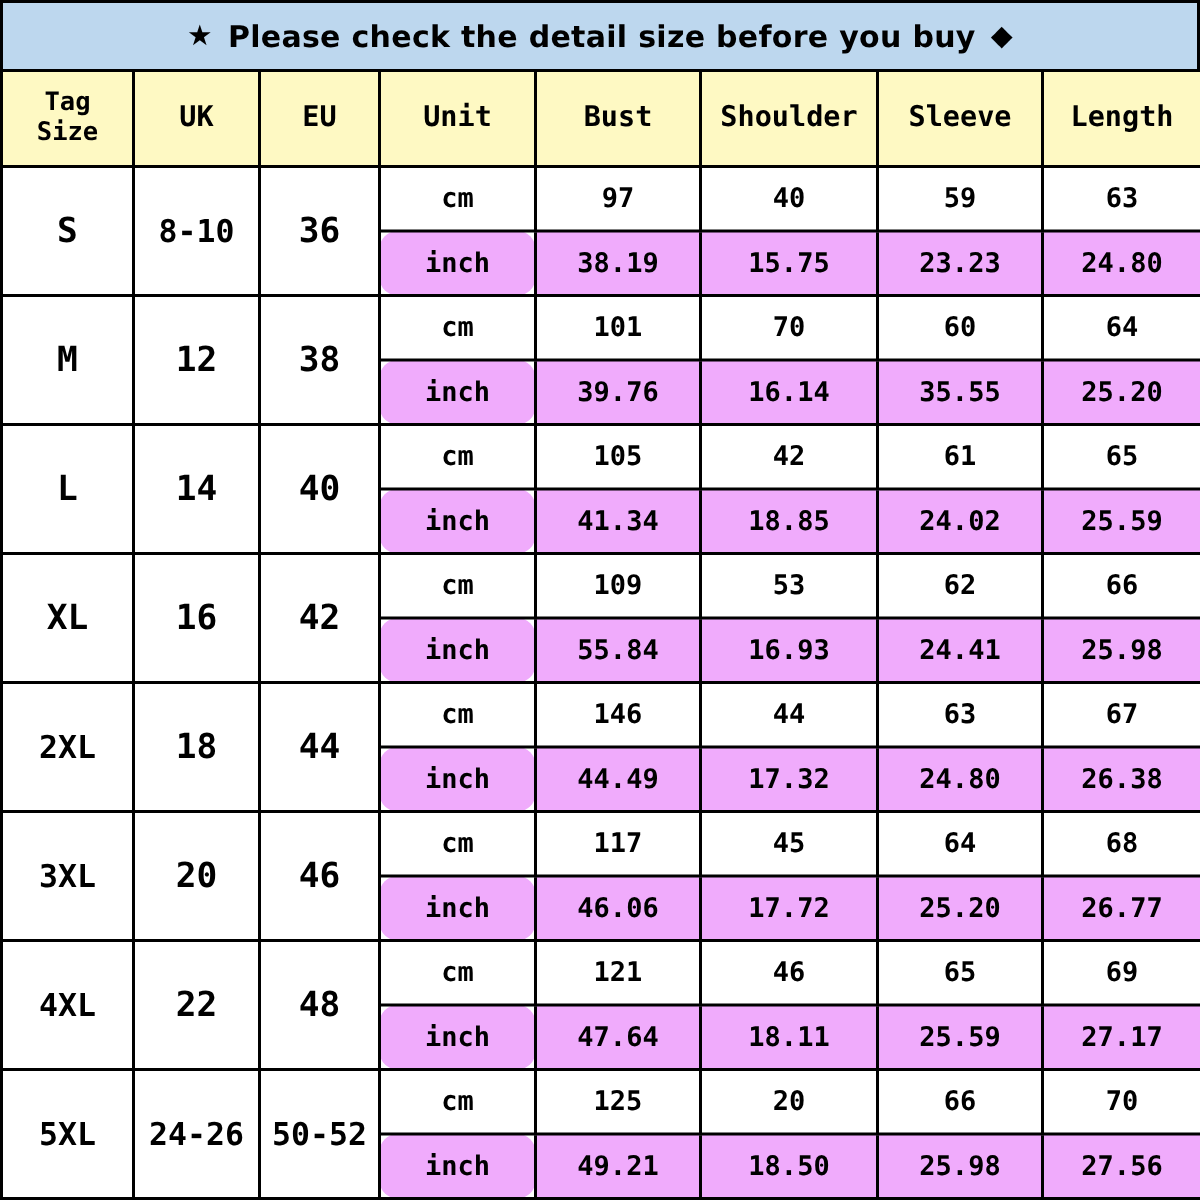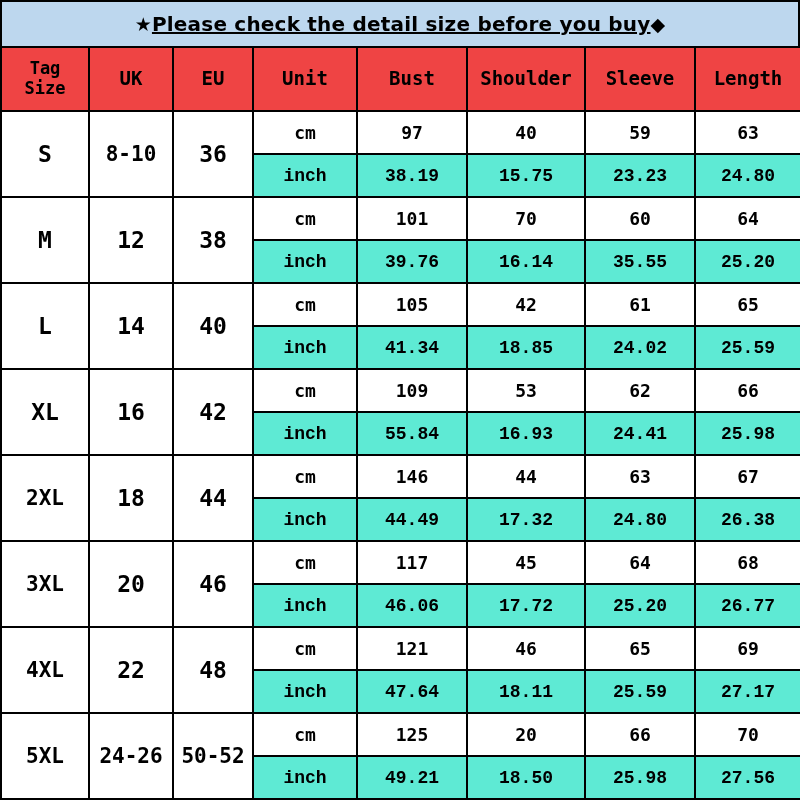--- a/index.html
+++ b/index.html
@@ -35,41 +35,40 @@
     font-weight: 700;
     color: #000000;
     letter-spacing: 0.2px;
   }
   .banner .star,
   .banner .diamond {
     font-size: 19px;
     line-height: 1;
   }
   .banner .banner-text {
-    margin: 0 0;
-    text-decoration: underline;
+    margin: 0 10px;
   }
   table.size-table {
     border-collapse: collapse;
     width: 800px;
     table-layout: fixed;
     flex: 1;
   }
   table.size-table td,
   table.size-table th {
     border: 2px solid #000000;
     text-align: center;
     vertical-align: middle;
     font-family: "DejaVu Sans Mono", monospace;
     font-weight: 700;
     color: #000000;
     padding: 0;
   }
   thead th {
-    background: #ef4444;
+    background: #fef9c3;
     height: 62px;
     font-size: 19px;
     line-height: 1.15;
   }
   thead th.tag-size-head {
     font-size: 17px;
   }
   td.size-cell,
   td.uk-cell,
   td.eu-cell {
@@ -78,24 +77,24 @@
   }
   td.size-cell.small-txt,
   td.uk-cell.small-txt,
   td.eu-cell.small-txt {
     font-size: 21px;
   }
   td.unit-cell {
     font-size: 18px;
     background: #ffffff;
     height: 41px;
+    border-radius: 12px;
   }
   tr.inch-row td {
-    background: #5eead4;
-    font-family: Liberation Mono, monospace;
+    background: #f0abfc;
   }
   tr.cm-row td {
     background: #ffffff;
   }
   td.val-cell {
     font-size: 18px;
   }
   
   col.c-tag { width: 88px; }
   col.c-uk { width: 84px; }

